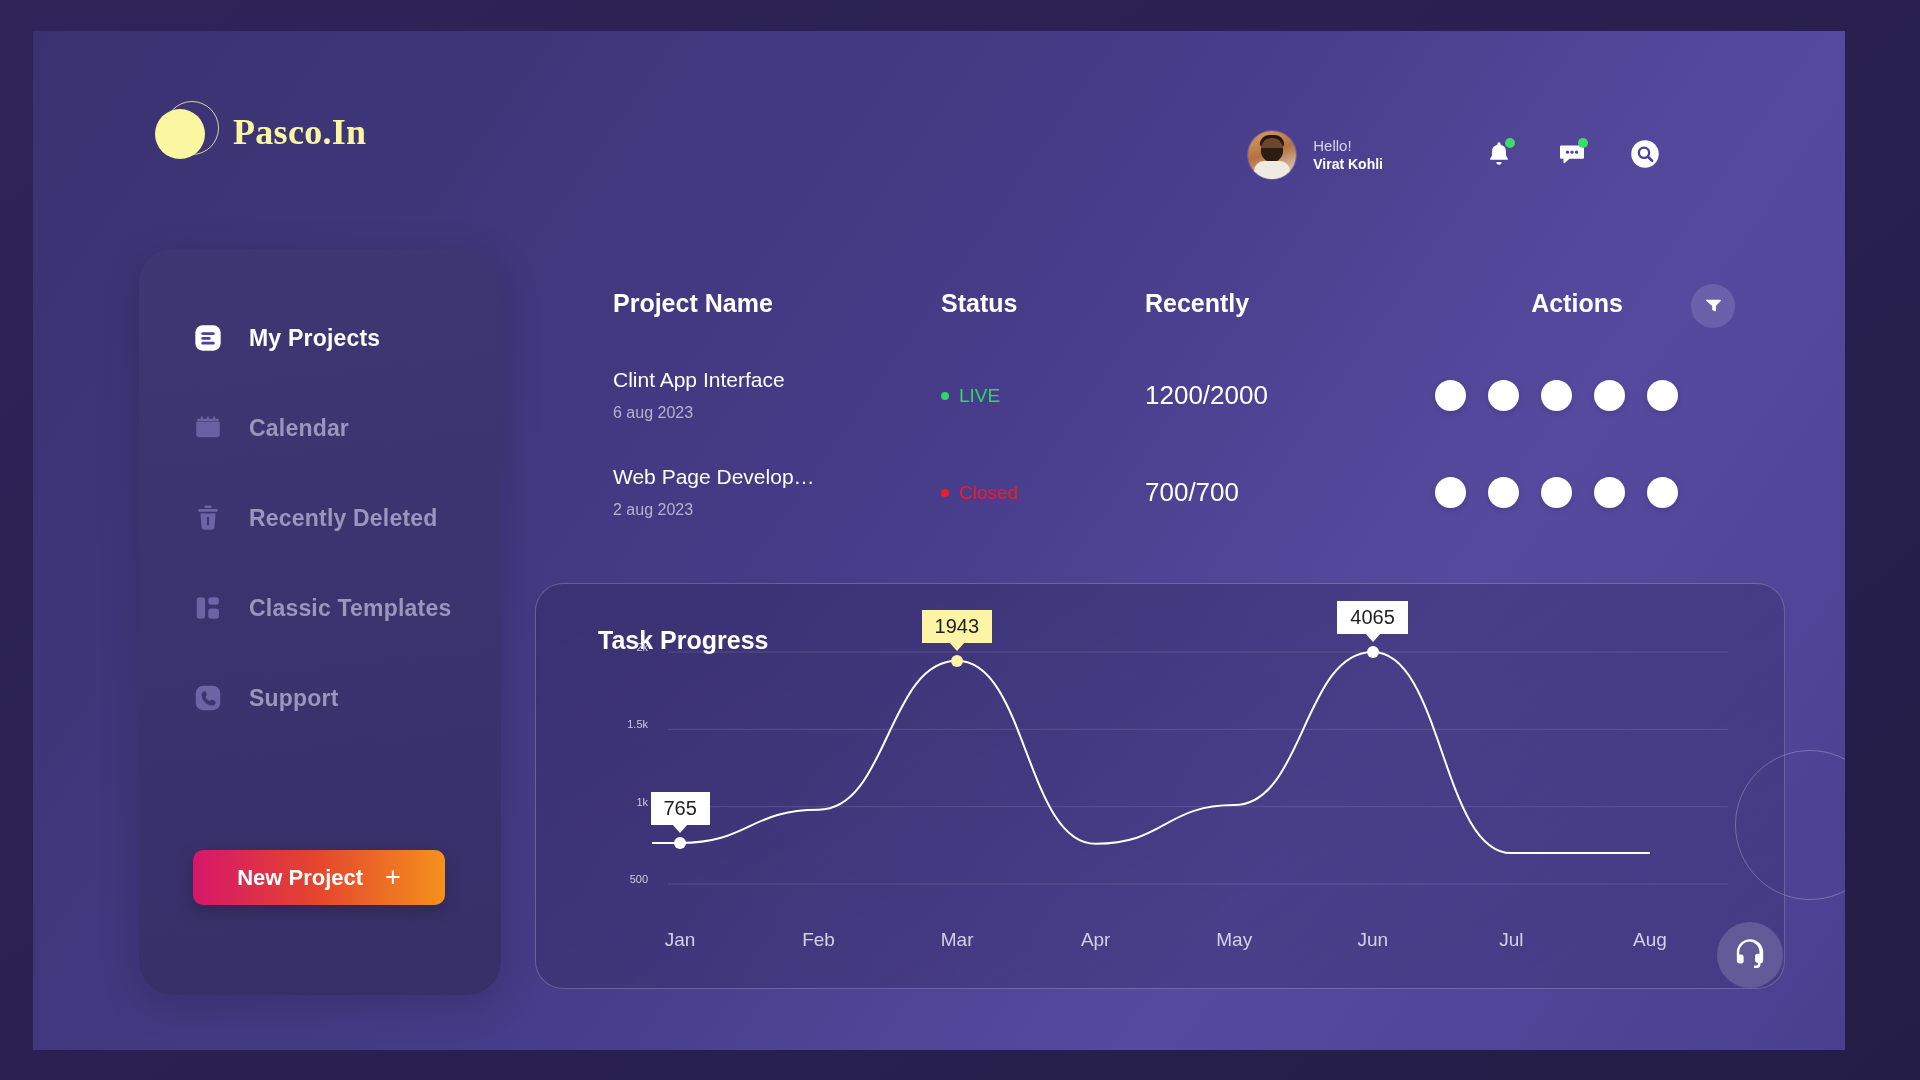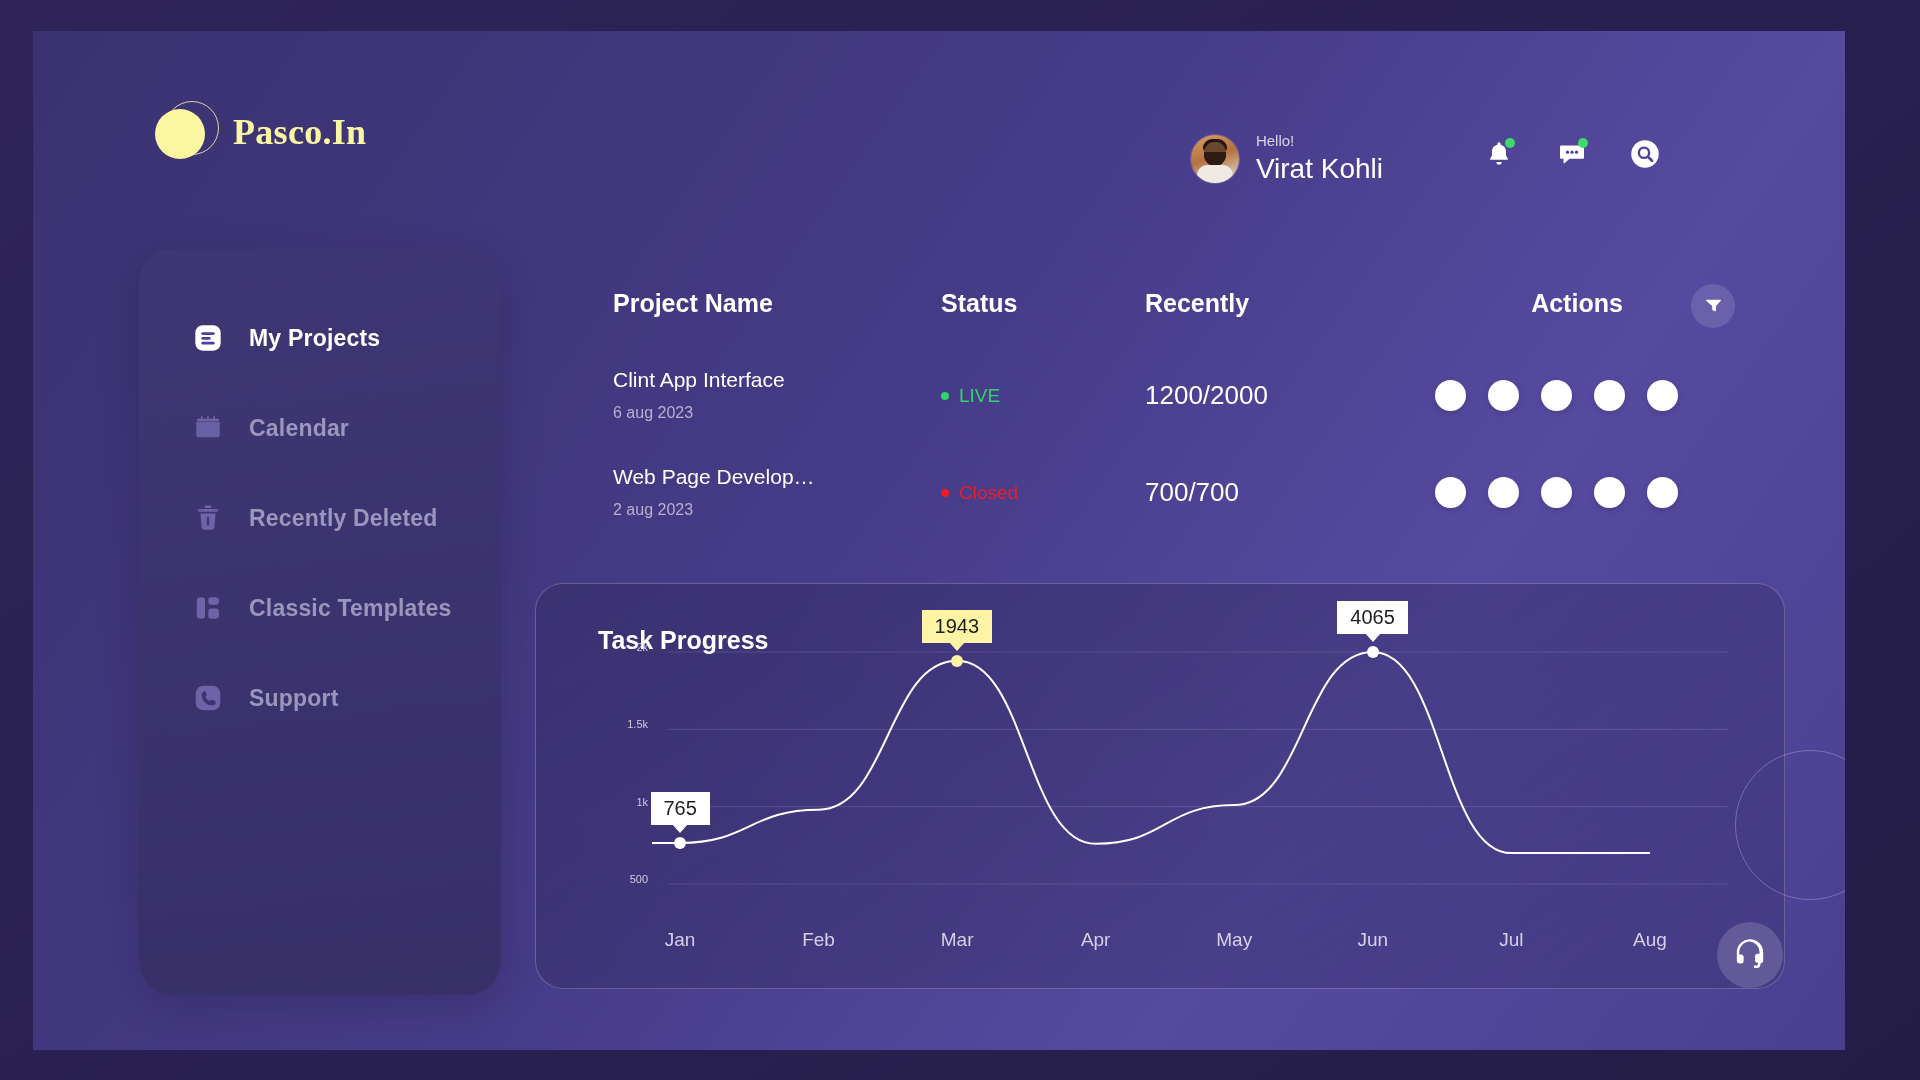--- a/index.html
+++ b/index.html
@@ -58,21 +58,21 @@
   }
   .avatar .beard {
     position: absolute; left: 13px; top: 17px; width: 22px; height: 14px;
     border-radius: 0 0 12px 12px; background: #2d1c13;
   }
   .avatar .body {
     position: absolute; left: 6px; top: 30px; width: 36px; height: 20px;
     border-radius: 10px 10px 0 0; background: #efeae2;
   }
   .greet-small { font-size: 15px; color: #d8d3ec; line-height: 1.35; }
-  .greet-name { font-size: 28px; font-weight: 400; color: #ffffff; line-height: 1.25; }
+  .greet-name { font-size: 14px; font-weight: 700; color: #ffffff; line-height: 1.25; }
   .hdr-icons { position: absolute; right: 185px; top: 108px; display: flex; align-items: center; gap: 43px; }
   .hdr-icon { position: relative; width: 30px; height: 30px; cursor: pointer; }
   .badge-dot {
     position: absolute; right: -1px; top: -1px; width: 10px; height: 10px;
     border-radius: 50%; background: #3ddc6a;
   }
   
   .sidebar {
     position: absolute; left: 106px; top: 218px;
     width: 362px; height: 746px;
@@ -267,20 +267,24 @@
           <span class="nav-ico">
             <svg width="32" height="32" viewBox="0 0 24 24">
               <rect x="2.8" y="2.8" width="18.4" height="18.4" rx="5.5" fill="#6d63a6"></rect>
               <path d="M9 6.6c.6 0 1 .4 1.3 1l.7 1.6c.2.5.1 1-.3 1.3l-.7.6c.7 1.5 1.8 2.6 3.3 3.3l.6-.7c.3-.4.8-.5 1.3-.3l1.6.7c.6.3 1 .7 1 1.3 0 1.3-1 2.3-2.3 2.3-4.6 0-8.3-3.7-8.3-8.3 0-1.3 1-2.3 2.3-2.3z" fill="#3d3573"></path>
             </svg>
           </span>
           <span class="nav-label">Support</span>
         </div>
       </div>
 
+      <button class="new-project">
+        <span>New Project</span>
+        <span class="plus">+</span>
+      </button>
     </div>
 
     <div class="table">
       <div class="t-head">
         <div class="col-name"><span>Project Name</span></div>
         <div class="col-status"><span>Status</span></div>
         <div class="col-comp"><span>Recently</span></div>
         <div class="col-act"><span>Actions</span></div>
         <button class="filter-btn">
           <span>

